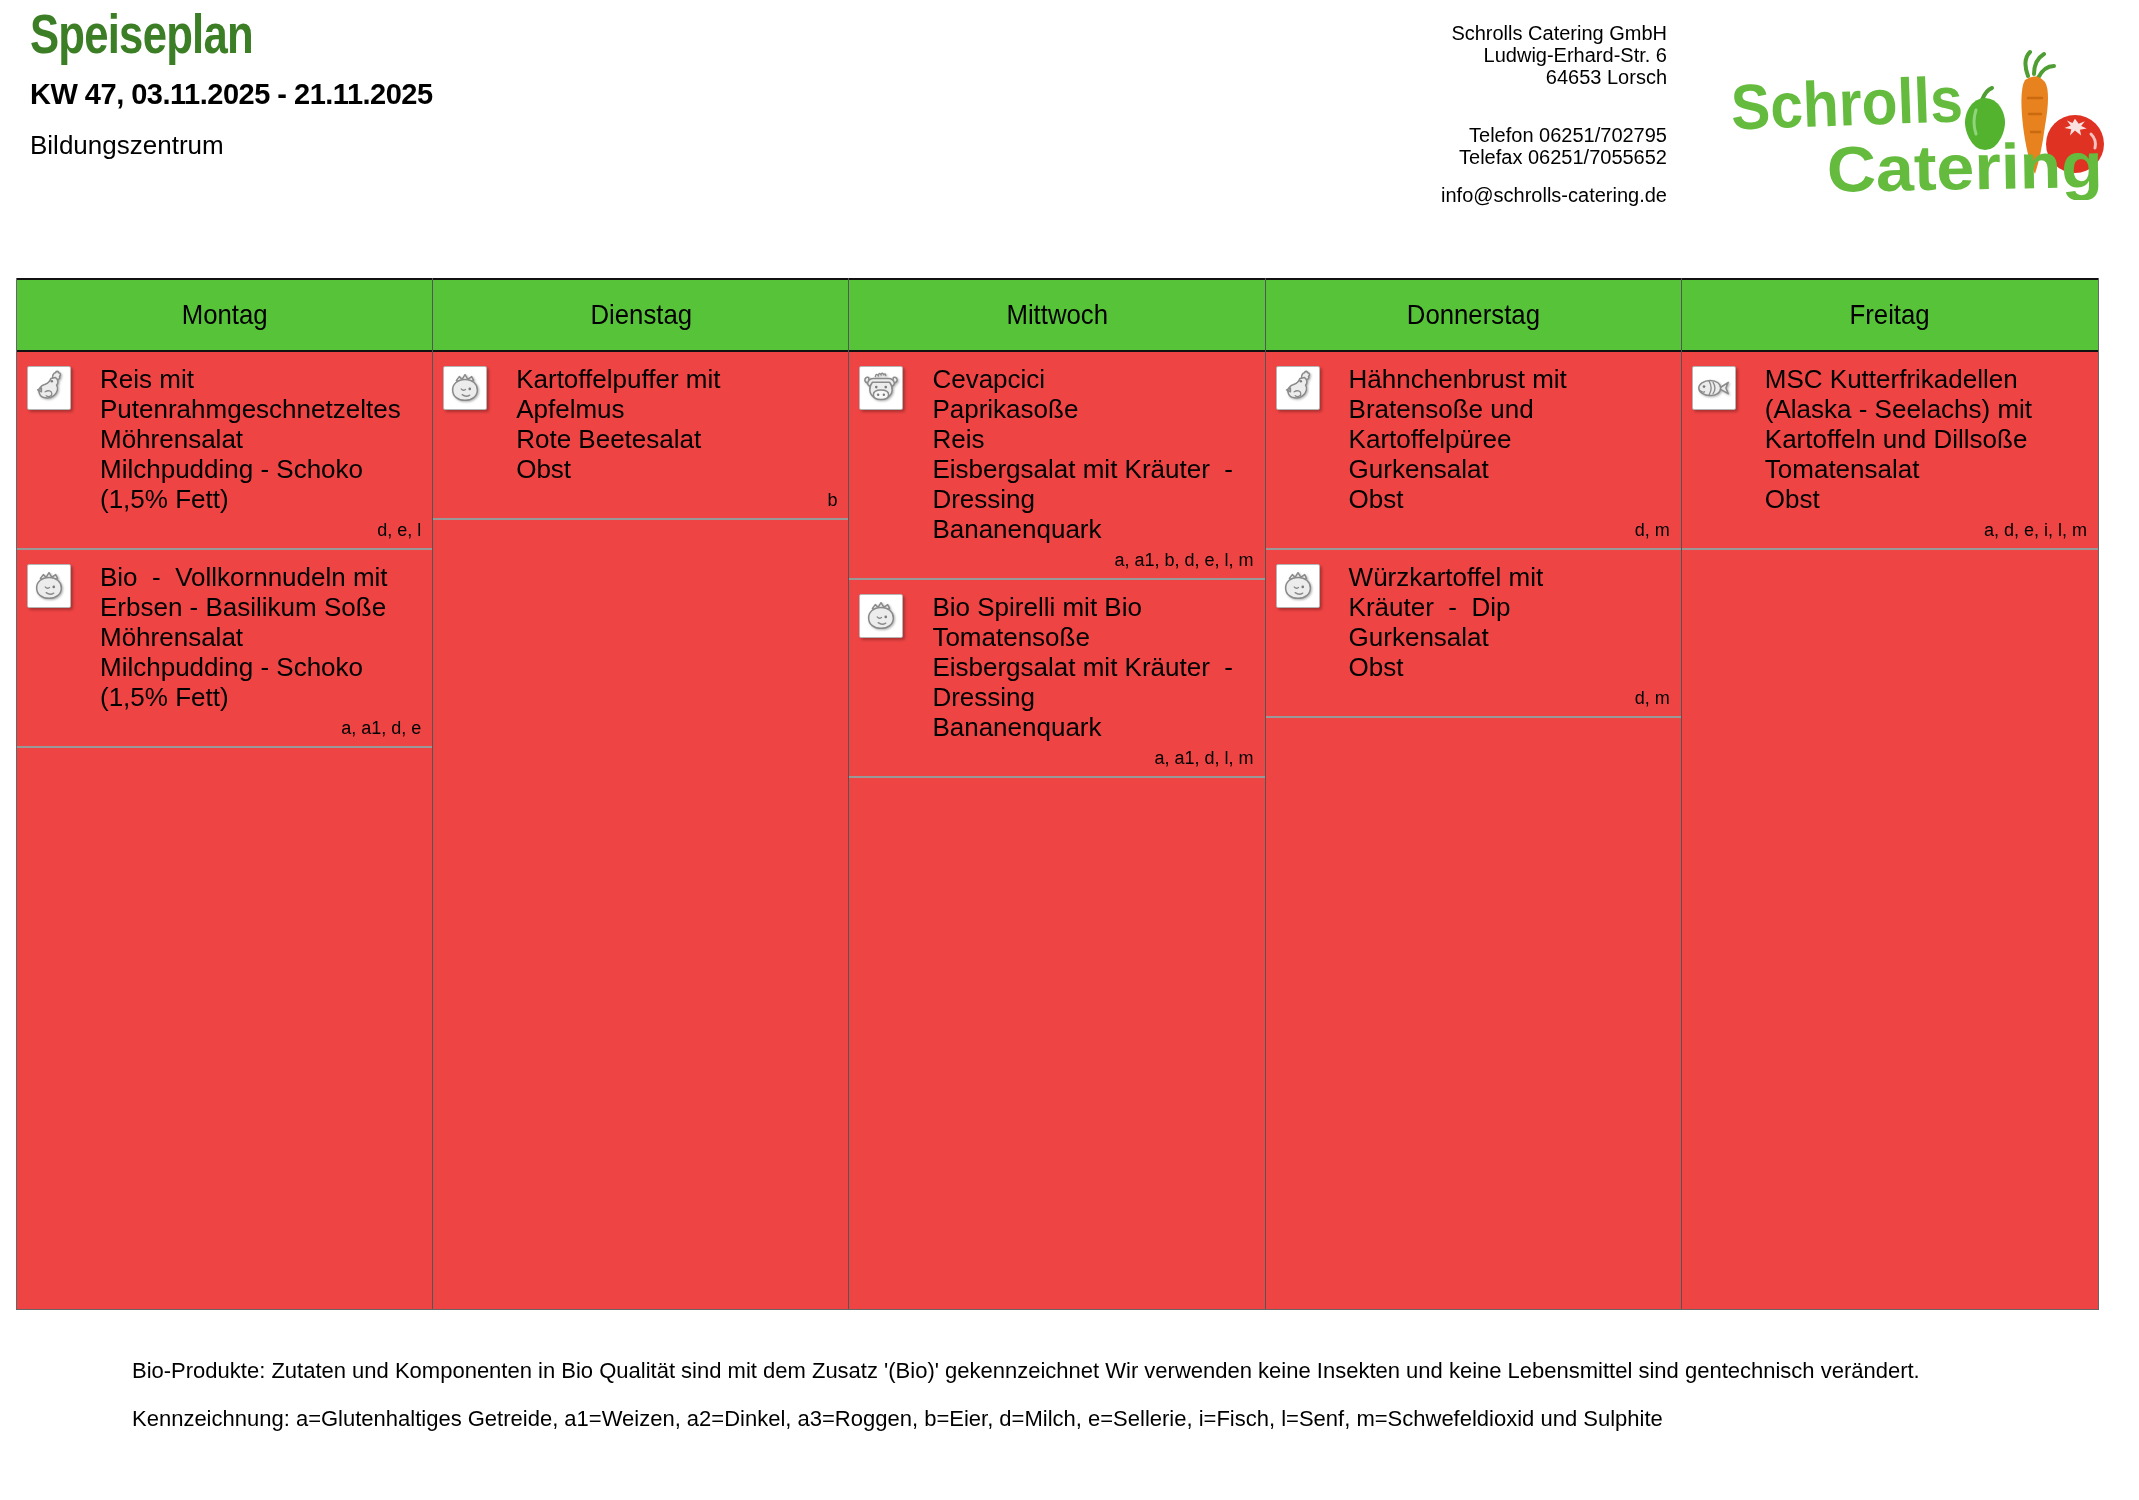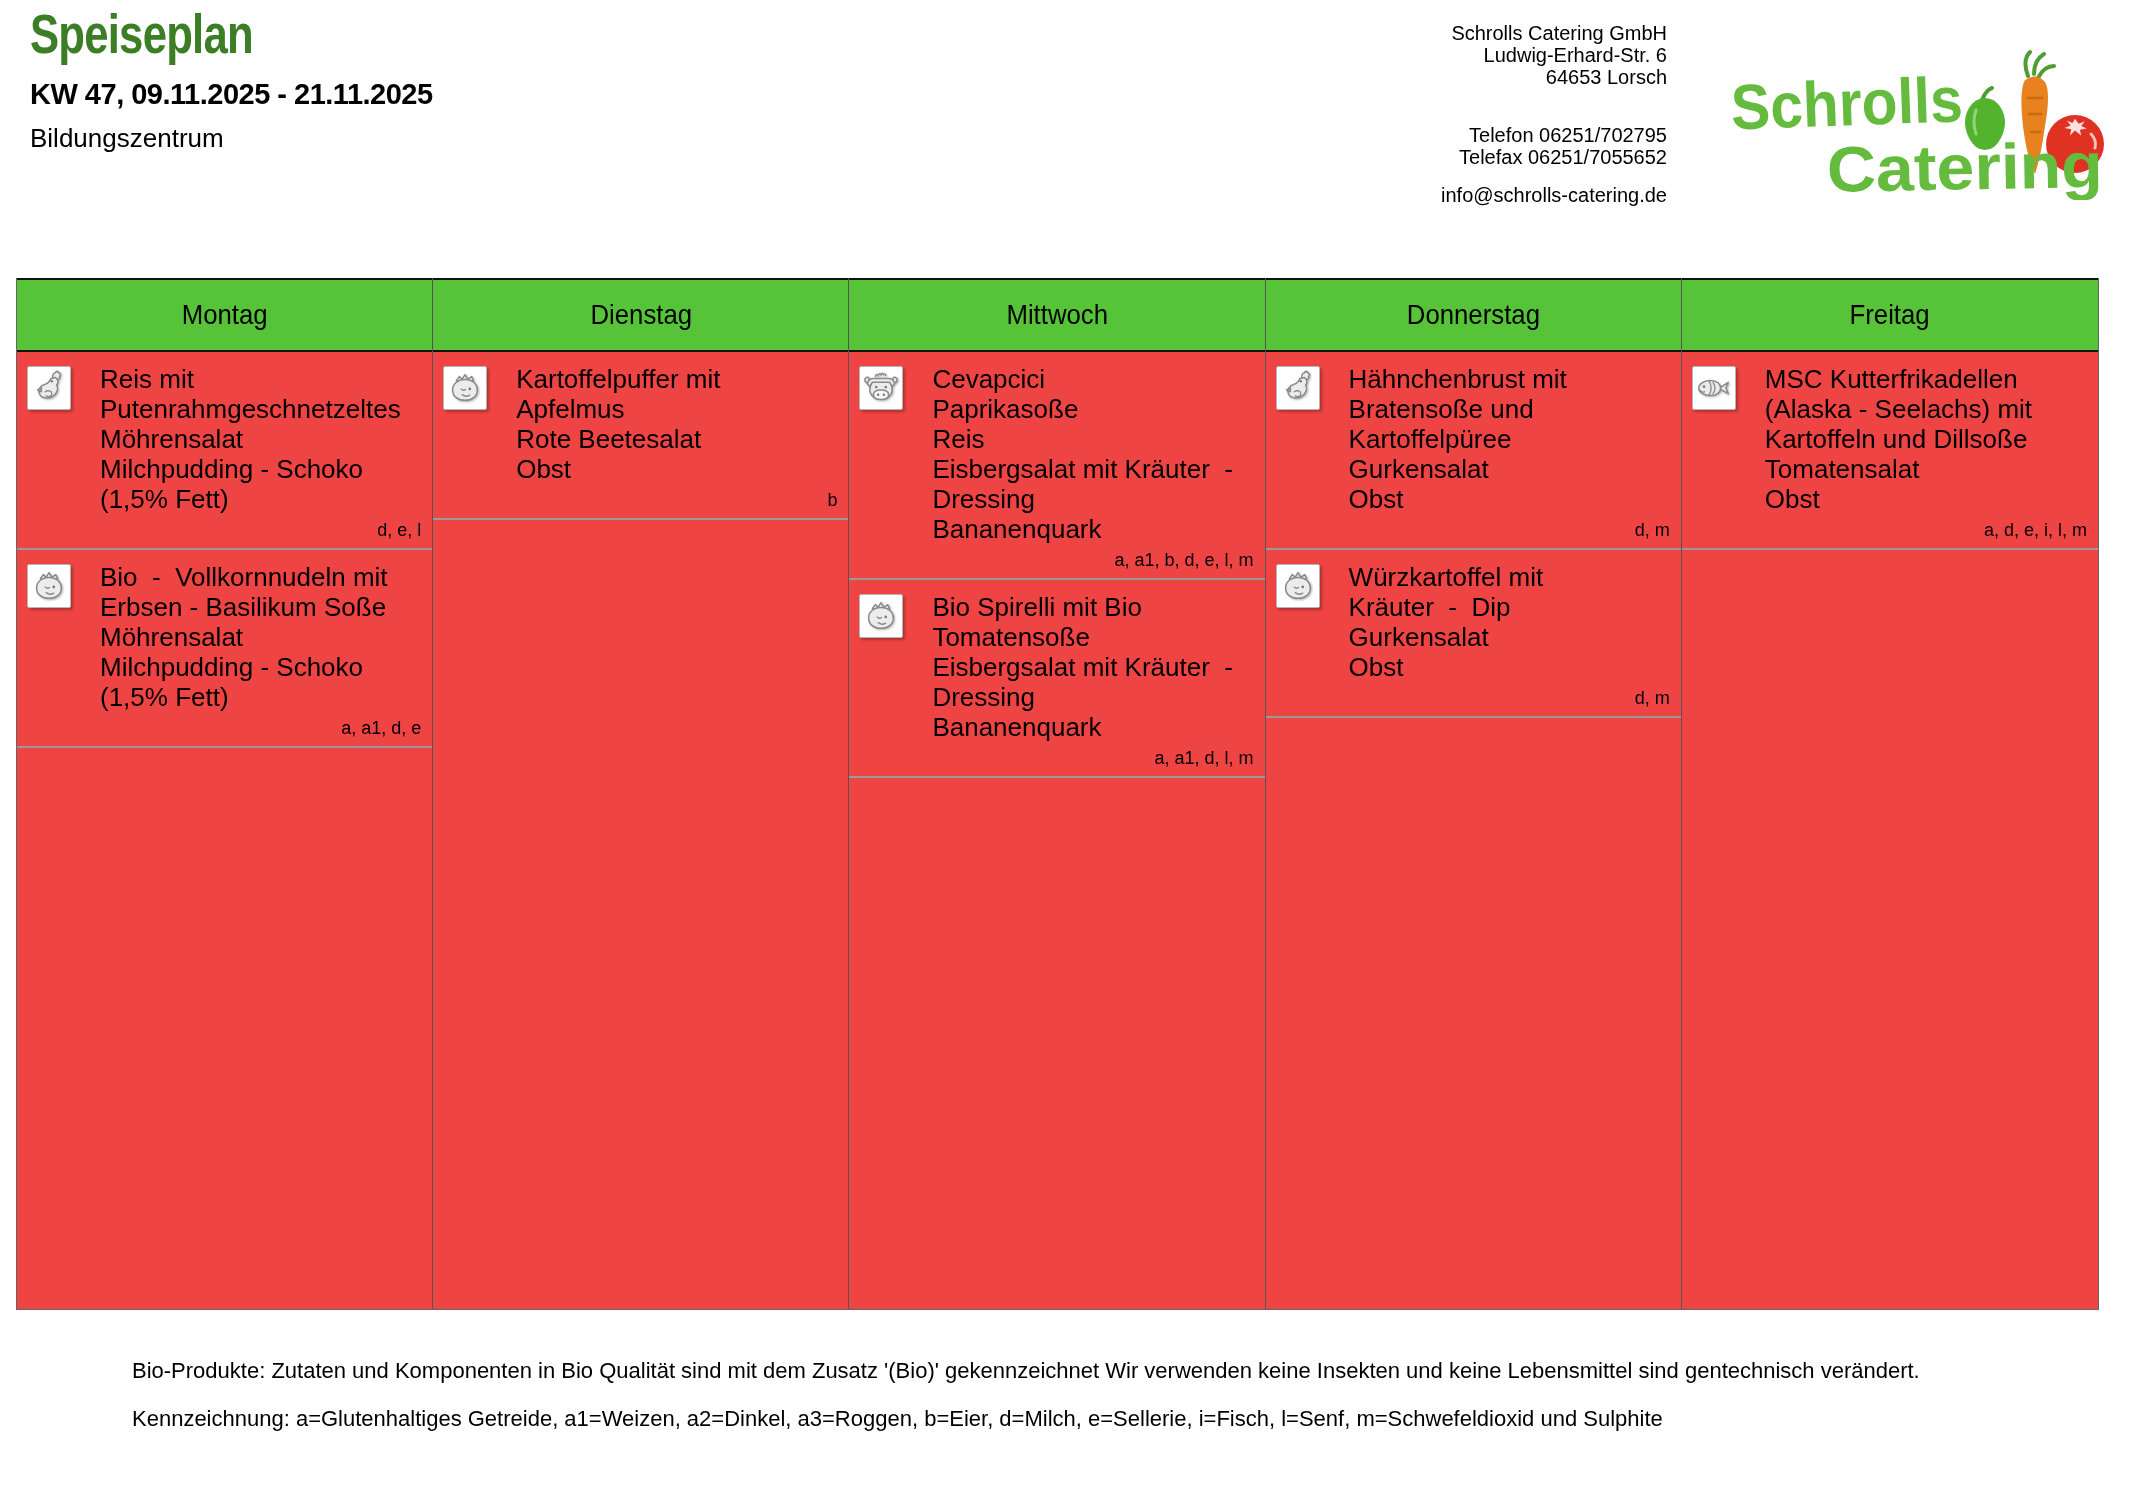--- a/index.html
+++ b/index.html
@@ -10,21 +10,21 @@
   }
 
   
   .header-left { position:absolute; left:30px; top:4px; }
   .page-title {
     font-size:56px; font-weight:bold; color:var(--title-green,#3c7e26);
     display:inline-block; transform:scaleX(0.78); transform-origin:left center;
     letter-spacing:-1px; line-height:60px;
   }
   .week-range { font-size:29px; font-weight:600; line-height:32px; margin-top:14px; letter-spacing:-0.5px; }
-  .location    { font-size:26px; line-height:30px; margin-top:13px; }
+  .location    { font-size:26px; line-height:30px; margin-top:20px; }
 
   .company-info {
     position:absolute; right:472px; top:22px; text-align:right;
     font-size:20px; line-height:22px;
   }
   .company-info .gap-lg { margin-top:36px; }
   .company-info .gap-md { margin-top:16px; }
 
   .logo { position:absolute; right:28px; top:48px; width:382px; height:152px; }
 
@@ -106,21 +106,21 @@
       <path class="sketch-thin" d="M15 13 q4 7 0 14"></path>
       <path class="sketch-thin" d="M19 14 q4 6 0 12"></path>
       <circle class="sketch-dot" cx="9.5" cy="18.5" r="1.4"></circle>
       <path class="sketch-thin" d="M6 23 q2 2 4 1"></path>
     </symbol>
   </defs>
 </svg>
 
 <div class="header-left">
   <div class="page-title">Speiseplan</div>
-  <div class="week-range">KW 47, 09.11.2025 - 21.11.2025</div>
+  <div class="week-range">KW 47, 03.11.2025 - 21.11.2025</div>
   <div class="location">Bildungszentrum</div>
 </div>
 
 <div class="company-info">
   <div>Schrolls Catering GmbH</div>
   <div>Ludwig-Erhard-Str. 6</div>
   <div>64653 Lorsch</div>
   <div class="gap-lg">Telefon 06251/702795</div>
   <div>Telefax 06251/7055652</div>
   <div class="gap-md">info@schrolls-catering.de</div>

